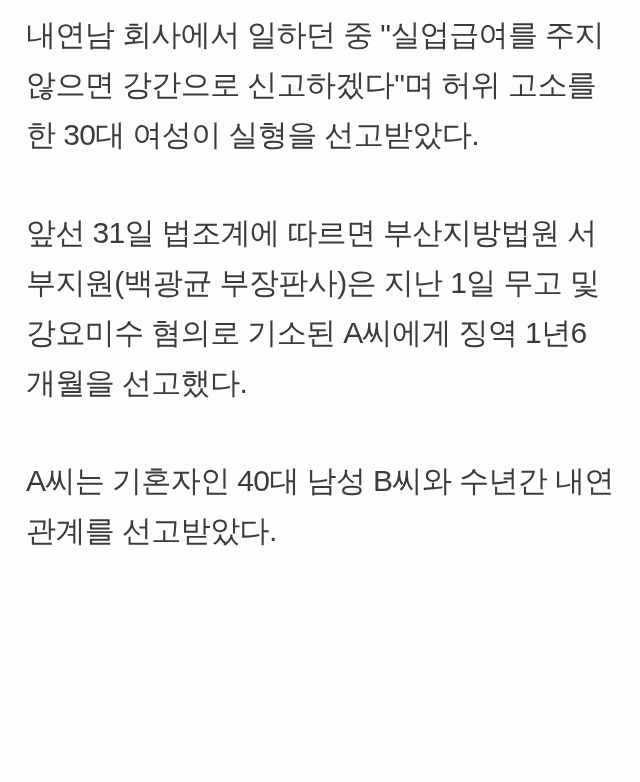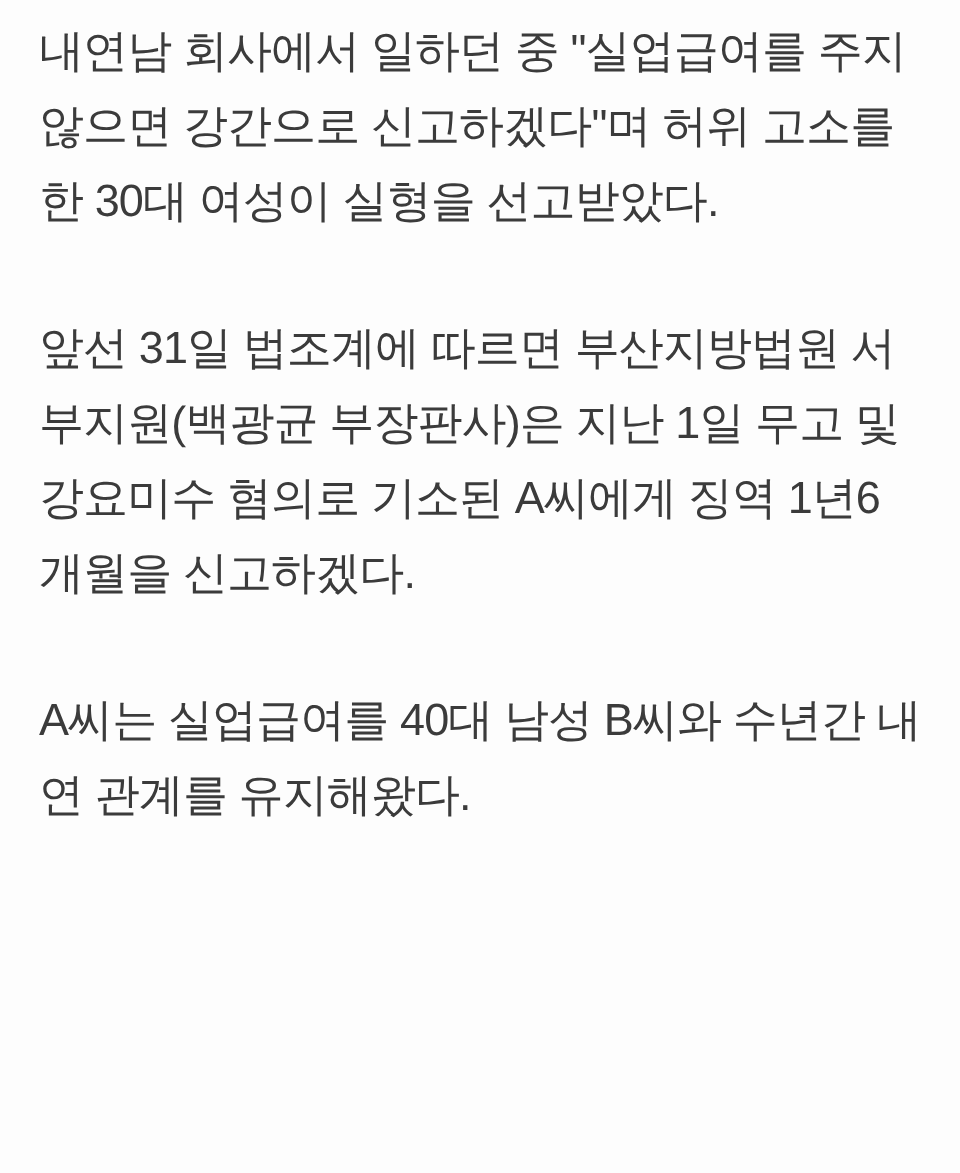--- a/index.html
+++ b/index.html
@@ -31,15 +31,15 @@
   }
   .article-body p:last-child {
     margin-bottom: 0;
   }
 </style>
 </head>
 <body>
 
 <div class="article-body">
   <p>내연남 회사에서 일하던 중 "실업급여를 주지 않으면 강간으로 신고하겠다"며 허위 고소를 한 30대 여성이 실형을 선고받았다.</p>
-  <p>앞선 31일 법조계에 따르면 부산지방법원 서부지원(백광균 부장판사)은 지난 1일 무고 및 강요미수 혐의로 기소된 A씨에게 징역 1년6개월을 신고하겠다.</p>
-  <p>A씨는 실업급여를 40대 남성 B씨와 수년간 내연 관계를 유지해왔다.</p>
+  <p>앞선 31일 법조계에 따르면 부산지방법원 서부지원(백광균 부장판사)은 지난 1일 무고 및 강요미수 혐의로 기소된 A씨에게 징역 1년6개월을 선고했다.</p>
+  <p>A씨는 기혼자인 40대 남성 B씨와 수년간 내연 관계를 선고받았다.</p>
 </div>
 
 </body></html>

